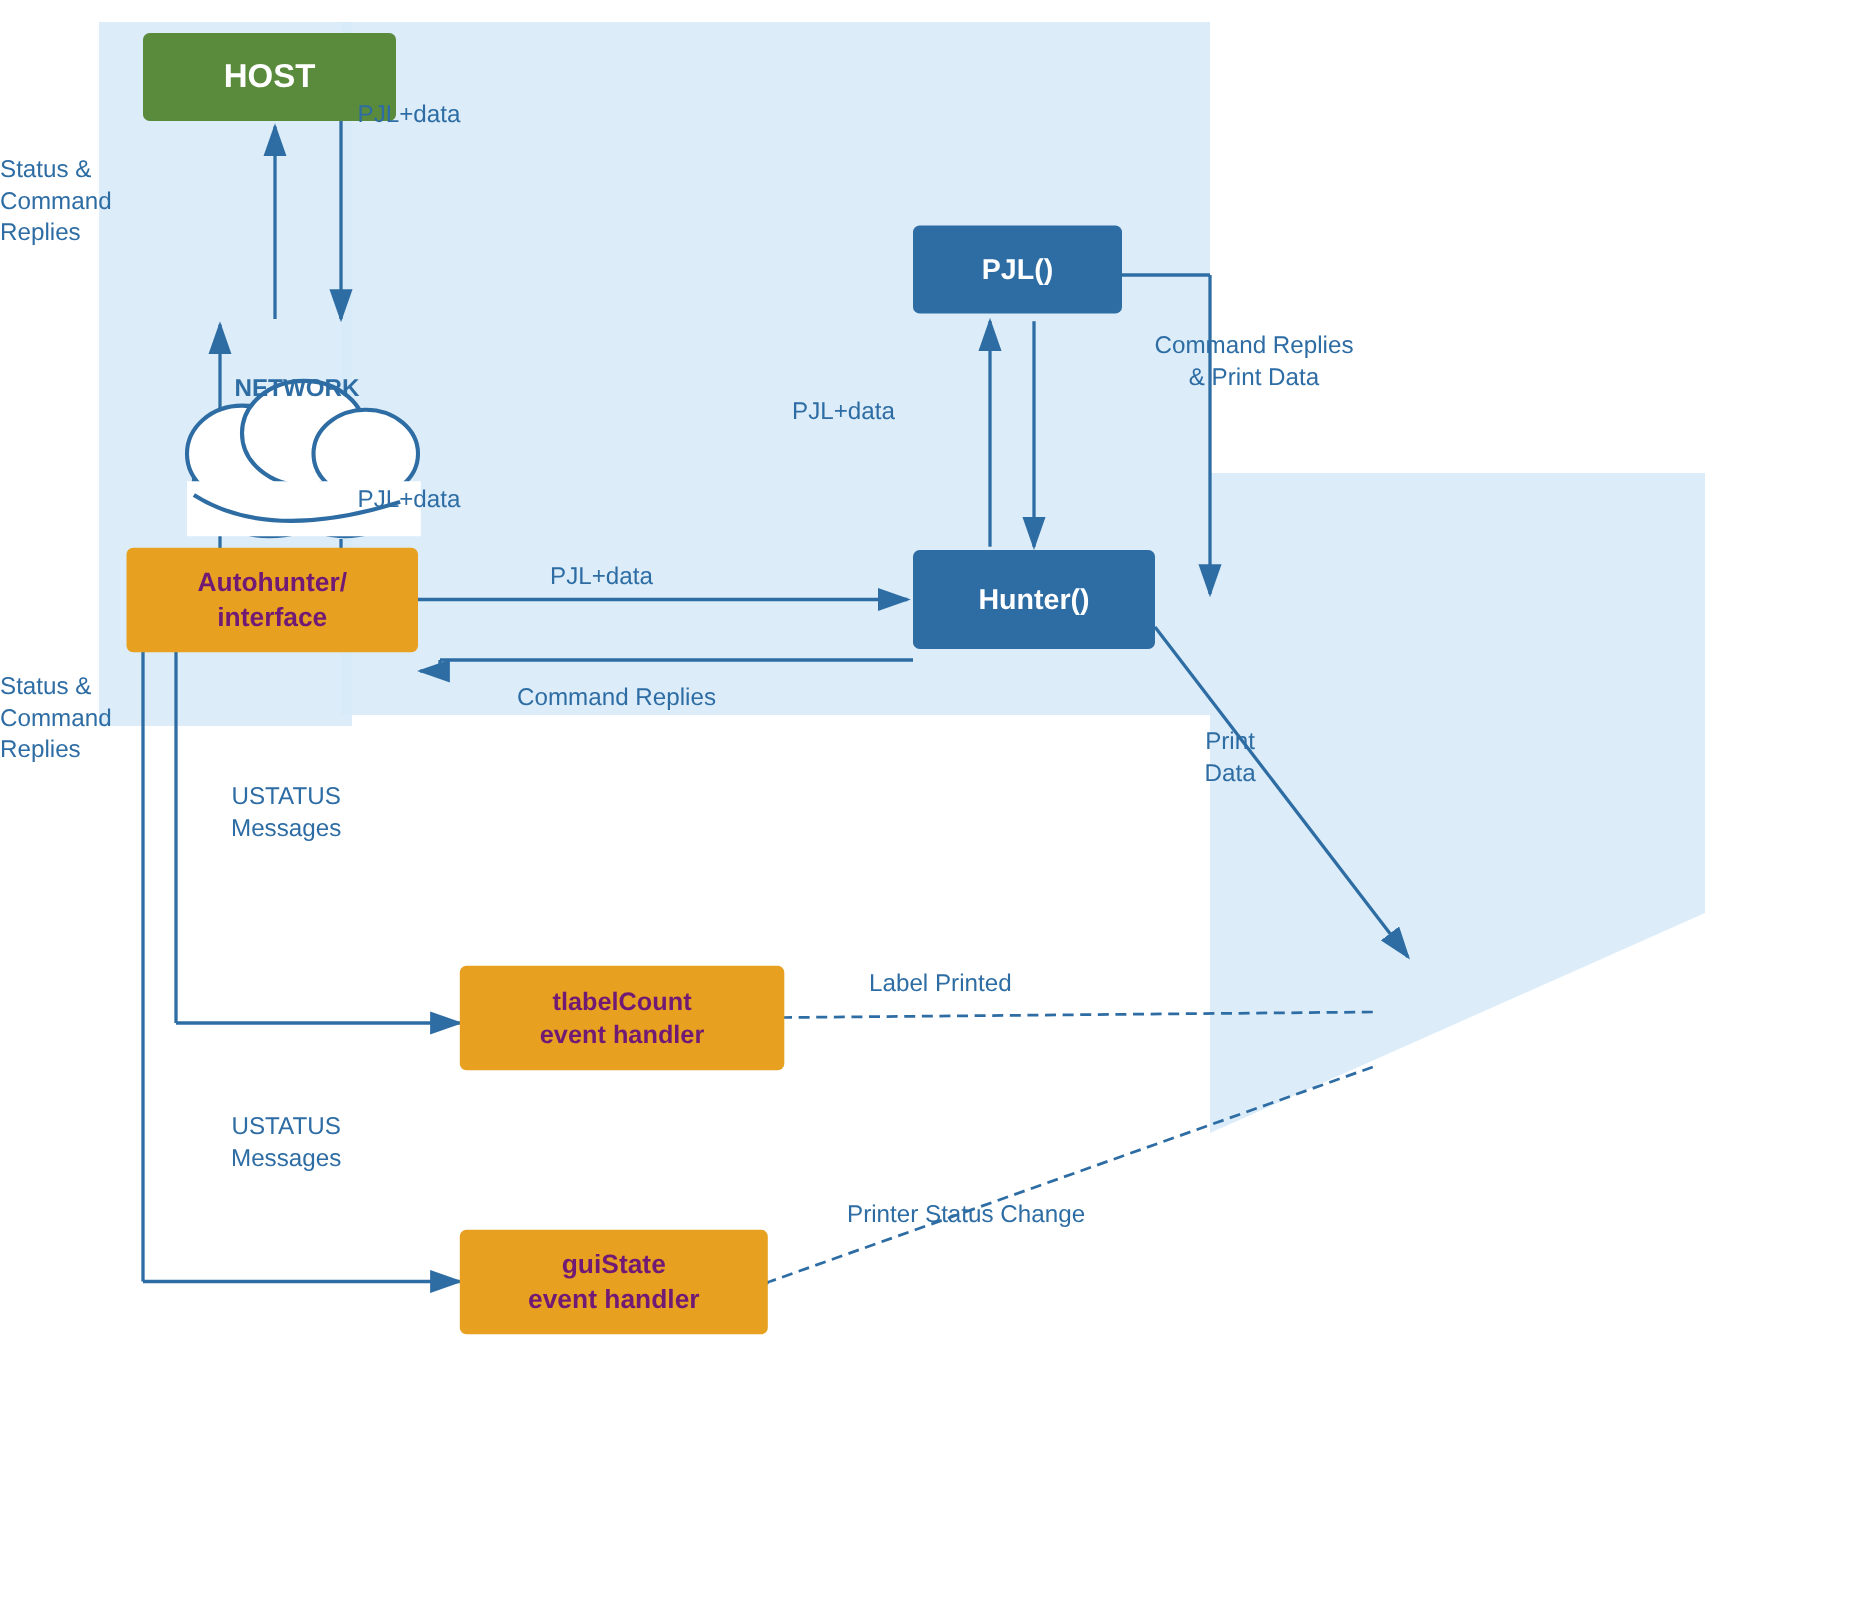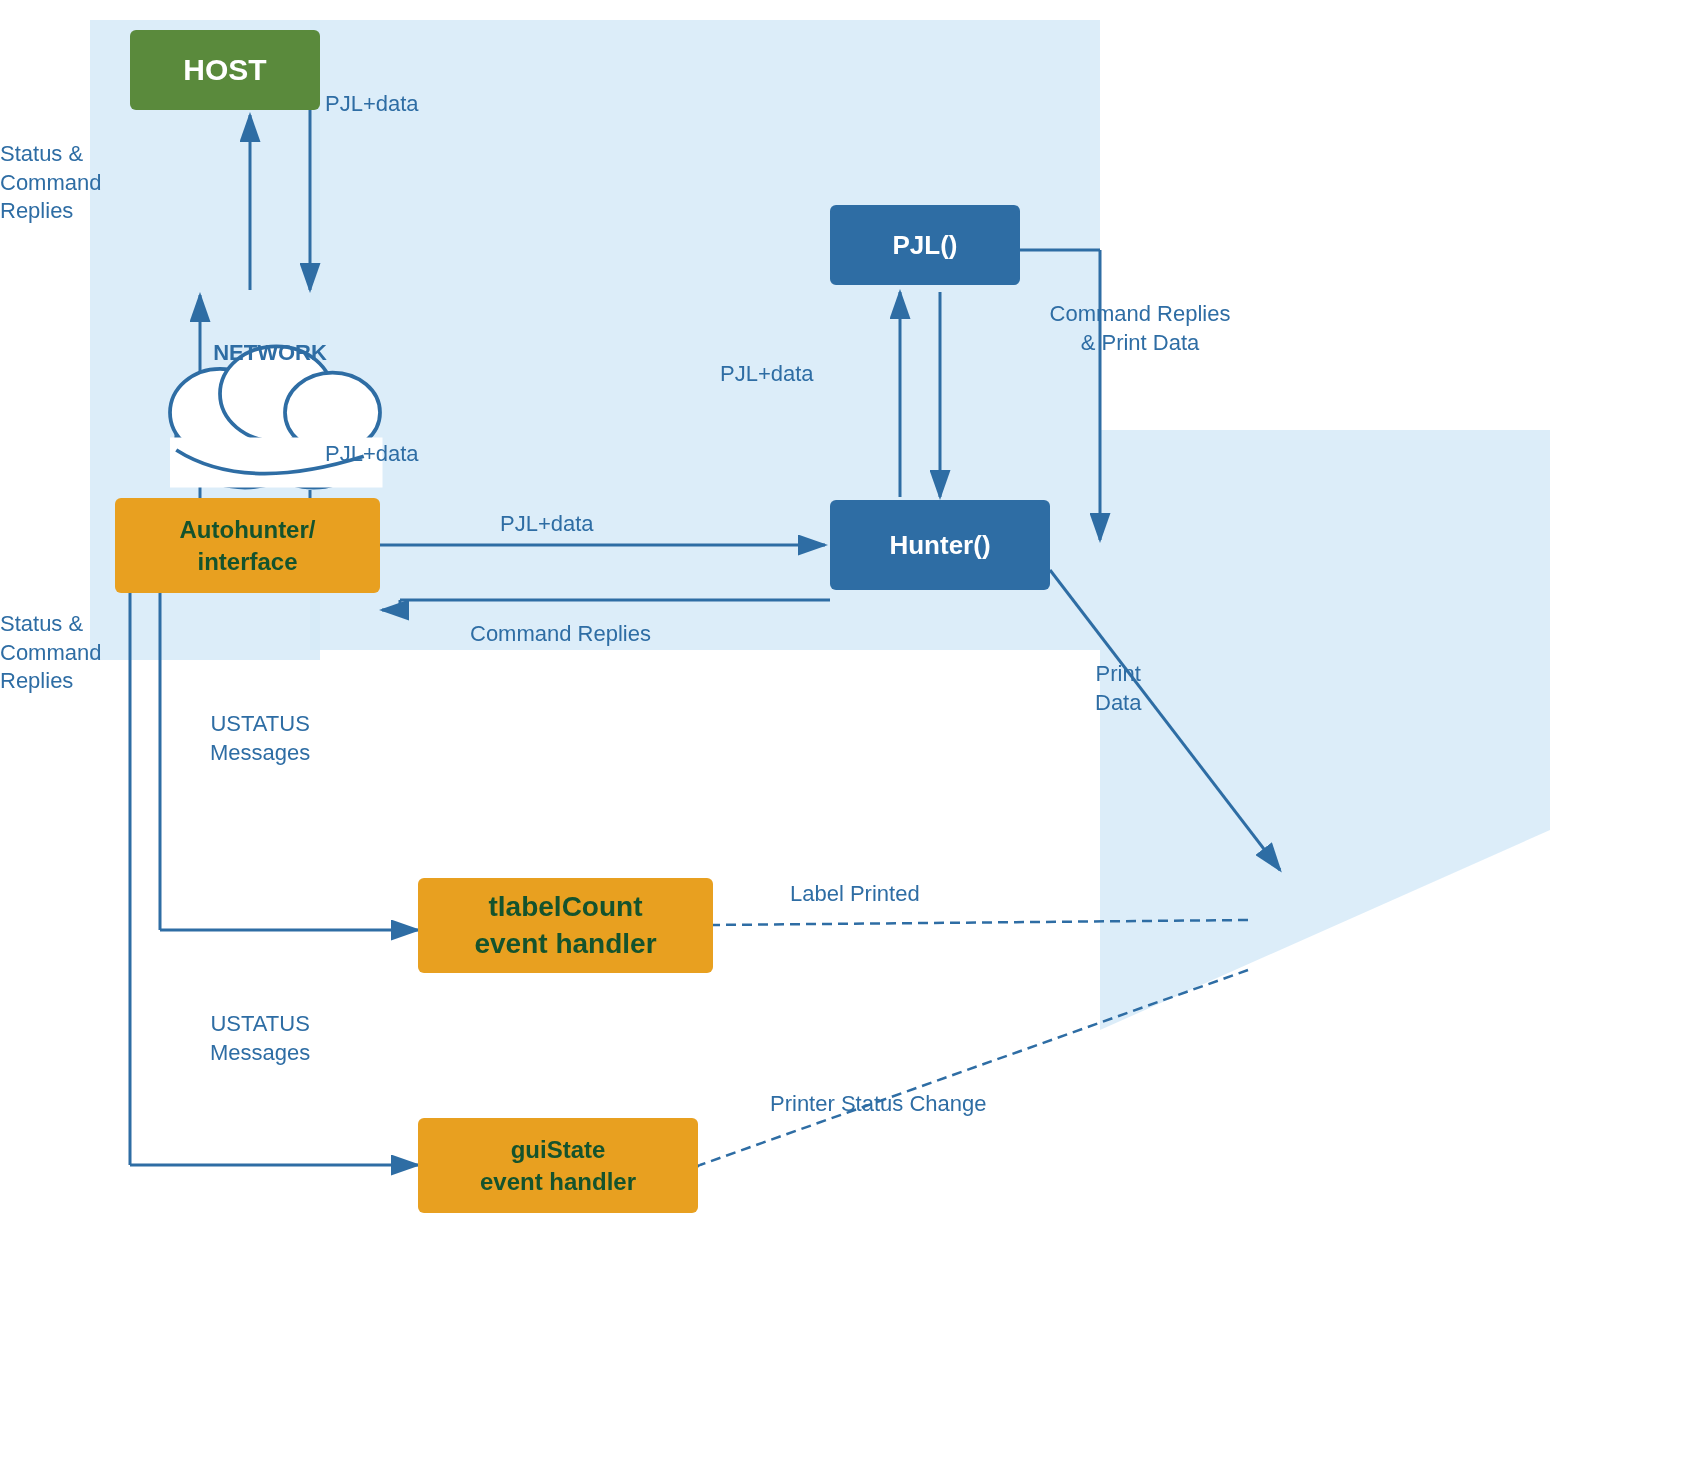--- a/index.html
+++ b/index.html
@@ -31,21 +31,21 @@
     .box-green {
       background: #5a8a3c;
       color: #fff;
     }
     .box-blue {
       background: #2e6da4;
       color: #fff;
     }
     .box-orange {
       background: #e8a020;
-      color: #14532d;
+      color: #701a75;
     }
     
     .label {
       position: absolute;
       color: #2e6da4;
       font-size: 22px;
       line-height: 1.3;
       white-space: nowrap;
     }
     .label-multiline {
@@ -126,21 +126,21 @@
 
     <line x1="130" y1="590" x2="130" y2="1165" stroke="#2e6da4" stroke-width="3"></line>
     <line x1="130" y1="1165" x2="418" y2="1165" stroke="#2e6da4" stroke-width="3" marker-end="url(#arrowBlue)"></line>
 
     <line x1="1248" y1="920" x2="712" y2="925" stroke="#2e6da4" stroke-width="2.5" stroke-dasharray="10,6" marker-end="url(#arrowBlueDash)"></line>
 
     <line x1="1248" y1="970" x2="700" y2="1165" stroke="#2e6da4" stroke-width="2.5" stroke-dasharray="10,6" marker-end="url(#arrowBlueDash)"></line>
 
   </svg>
 
-  <div class="box box-green" style="left:130px; top:30px; width:190px; height:80px; font-size:30px;">
+  <div class="box box-green" style="left:130px; top:30px; width:230px; height:80px; font-size:30px;">
     <span>HOST</span>
   </div>
 
   <div class="cloud-container" style="left:145px; top:300px; width:250px; height:200px;">
     <svg viewBox="0 0 200 160" width="250" height="200" xmlns="http://www.w3.org/2000/svg">
       <g fill="white" stroke="#2e6da4" stroke-width="3">
         <ellipse cx="80" cy="110" rx="55" ry="40"></ellipse>
         <ellipse cx="135" cy="115" rx="45" ry="35"></ellipse>
         <ellipse cx="60" cy="90" rx="40" ry="35"></ellipse>
         <ellipse cx="105" cy="75" rx="45" ry="38"></ellipse>
@@ -162,21 +162,21 @@
 
   <div class="box box-blue" style="left:830px; top:500px; width:220px; height:90px;">
     <span>Hunter()</span>
   </div>
 
   <div class="box box-orange" style="left:115px; top:498px; width:265px; height:95px; font-size:24px; line-height:1.3;">
     <span style="white-space:pre-line;">Autohunter/
 interface</span>
   </div>
 
-  <div class="box box-orange" style="left:418px; top:878px; width:295px; height:95px; font-size:28px; line-height:1.3;">
+  <div class="box box-orange" style="left:418px; top:878px; width:295px; height:95px; font-size:23px; line-height:1.3;">
     <span style="white-space:pre-line;">tlabelCount
 event handler</span>
   </div>
 
   <div class="box box-orange" style="left:418px; top:1118px; width:280px; height:95px; font-size:24px; line-height:1.3;">
     <span style="white-space:pre-line;">guiState
 event handler</span>
   </div>
 
 

